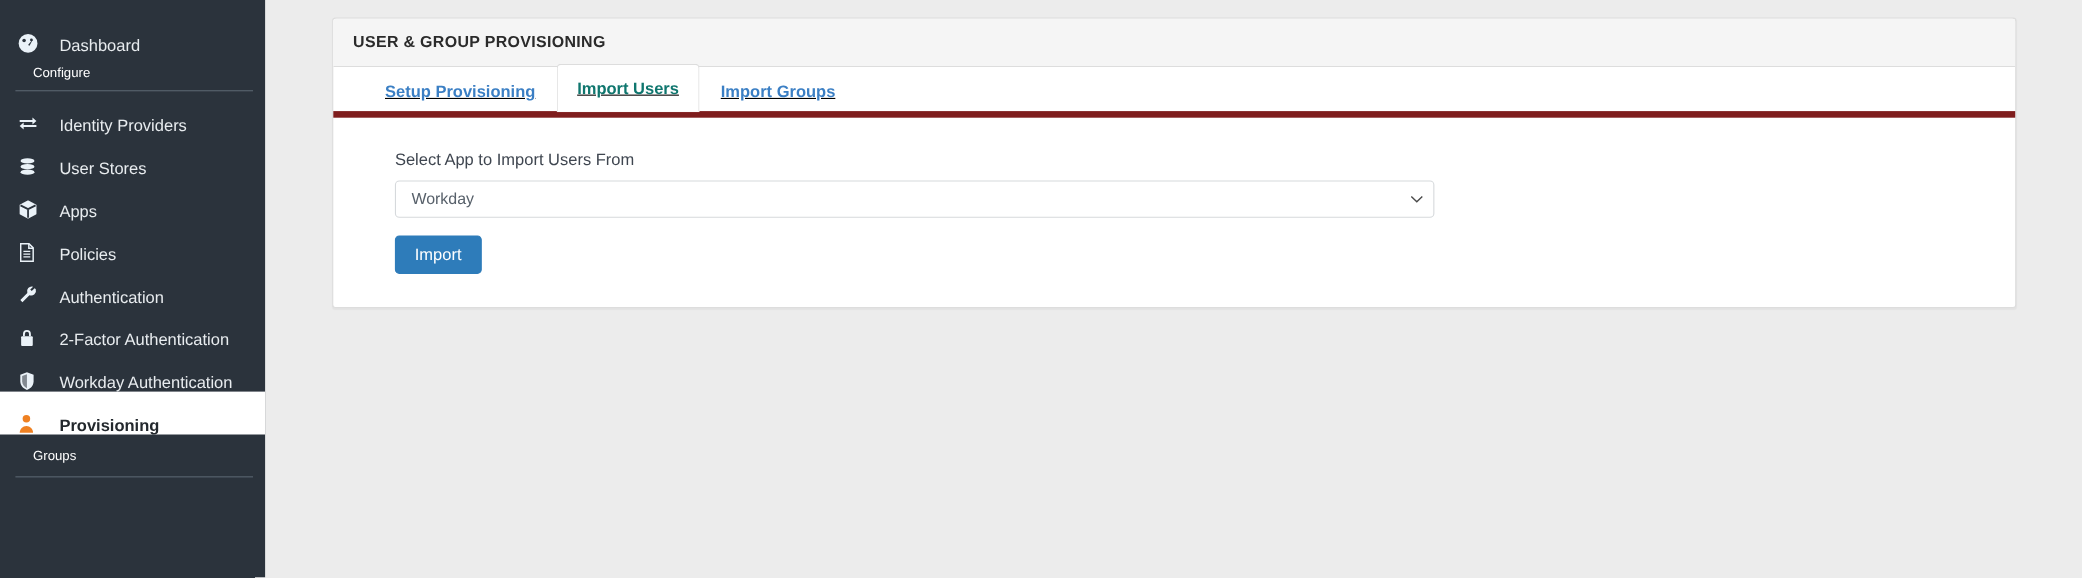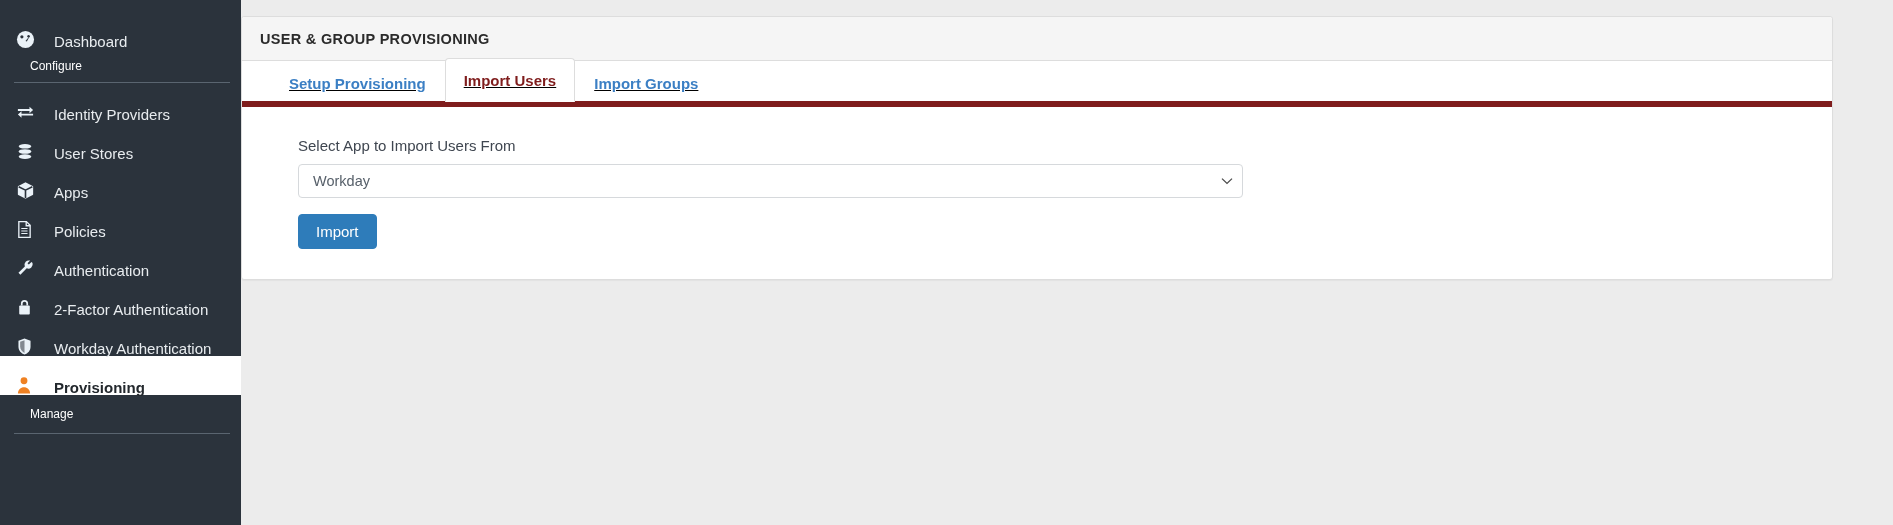--- a/index.html
+++ b/index.html
@@ -81,20 +81,21 @@
   
   #main {
     flex: 1 1 auto;
     background: #ececec;
     padding: 16px 0 0 0;
     height: 525px;
     overflow: hidden;
   }
 
   #panel {
+    margin-left: 61px;
     margin-right: 60px;
     background: #ffffff;
     border: 1px solid #dddddd;
     border-radius: 3px;
     min-height: 260px;
     box-shadow: 0 1px 1px rgba(0,0,0,0.04);
   }
 
   #panel-header {
     background: #f5f5f5;
@@ -130,21 +131,21 @@
     line-height: 1;
     border: 1px solid transparent;
     border-bottom: none;
     position: relative;
     top: 1px;
     cursor: pointer;
     white-space: nowrap;
   }
 
   .tab.active {
-    color: #7f1d1d;
+    color: #0f766e;
     background: #ffffff;
     border: 1px solid #dddddd;
     border-bottom: 1px solid #ffffff;
     border-radius: 4px 4px 0 0;
     padding-top: 14px;
     padding-bottom: 13px;
     top: 1px;
     text-align: center;
   }
 
@@ -294,21 +295,21 @@
     <div class="nav-item active">
       <span class="nav-icon">
         <svg width="16" height="19" viewBox="0 0 16 20" fill="currentColor">
           <circle cx="8" cy="5" r="3.6"></circle>
           <path d="M1.6 18.4c0-3.8 2.9-6.6 6.4-6.6s6.4 2.8 6.4 6.6z"></path>
         </svg>
       </span>
       <span class="nav-label">Provisioning</span>
     </div>
 
-    <div class="section-head manage">Manage</div>
+    <div class="section-head manage">Groups</div>
 
   </nav>
 
   <main id="main">
     <section id="panel">
 
       <div id="panel-header">
         <div id="panel-title">USER &amp; GROUP PROVISIONING</div>
       </div>
 

